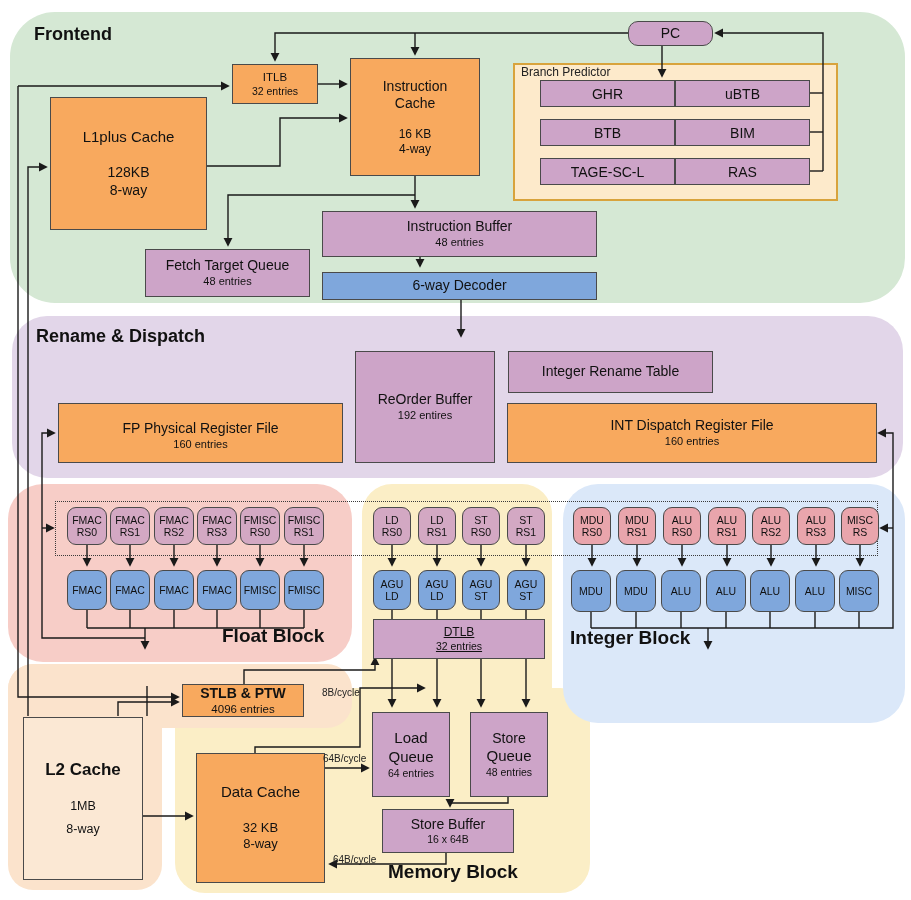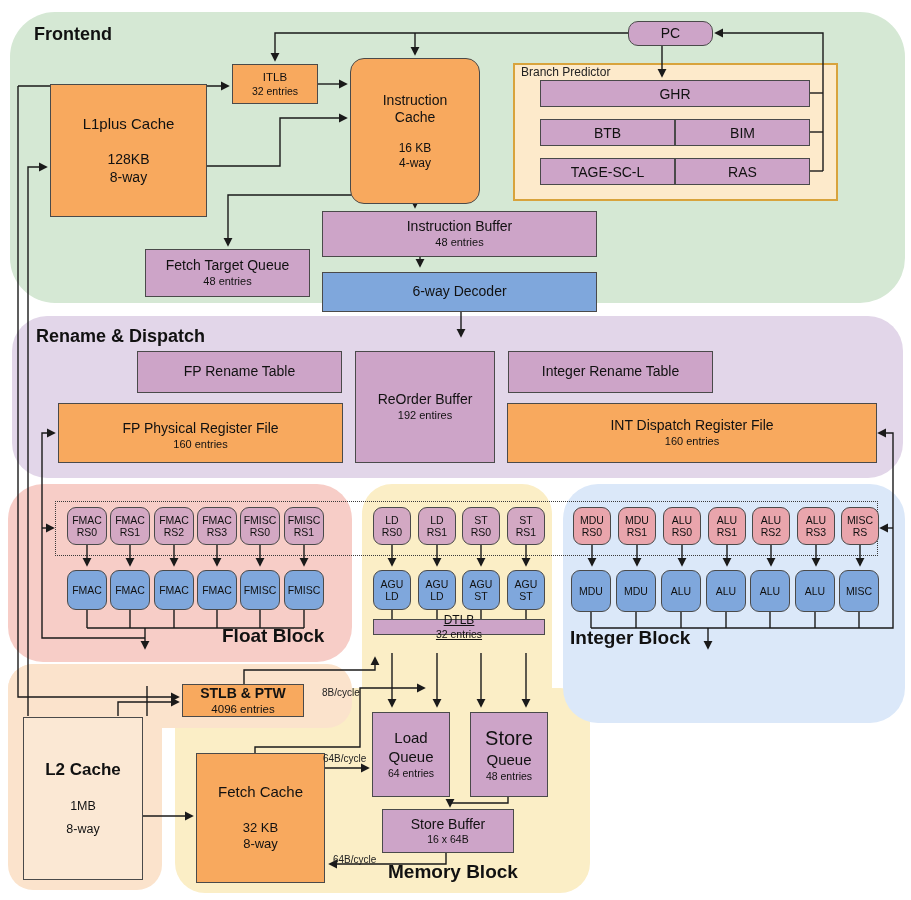--- a/index.html
+++ b/index.html
@@ -145,57 +145,55 @@
   <div class="smalllabel" style="left:323px;top:753px;">64B/cycle</div>
   <div class="smalllabel" style="left:333px;top:854px;">64B/cycle</div>
 
   <div class="box purplebox" style="left:628px;top:21px;width:85px;height:25px;font-size:14px;border-radius:10px;">
     <span>PC</span>
   </div>
   <div class="box orange" style="left:232px;top:64px;width:86px;height:40px;">
     <span class="tinysub" style="font-size:11.5px;">ITLB</span>
     <span class="tinysub">32 entries</span>
   </div>
-  <div class="box orange" style="left:350px;top:58px;width:130px;height:146px;border-radius:14px;">
+  <div class="box orange" style="left:350px;top:58px;width:130px;height:118px;">
     <span style="font-size:14px;width:90px;">Instruction Cache</span>
     <span class="sub gap14" style="font-size:12px;">16 KB</span>
     <span class="sub" style="font-size:12px;">4-way</span>
   </div>
-  <div class="box orange" style="left:50px;top:84px;width:157px;height:133px;">
+  <div class="box orange" style="left:50px;top:97px;width:157px;height:133px;">
     <span style="font-size:15px;">L1plus Cache</span>
     <span class="gap18" style="font-size:14px;">128KB</span>
     <span style="font-size:14px;">8-way</span>
   </div>
   <div class="box purplebox" style="left:145px;top:249px;width:165px;height:48px;">
     <span style="font-size:14px;">Fetch Target Queue</span>
     <span class="sub">48 entries</span>
   </div>
   <div class="box purplebox" style="left:322px;top:211px;width:275px;height:46px;">
     <span style="font-size:14px;">Instruction Buffer</span>
     <span class="sub">48 entries</span>
   </div>
-  <div class="box bluebox" style="left:322px;top:272px;width:275px;height:40px;">
+  <div class="box bluebox" style="left:322px;top:272px;width:275px;height:28px;">
     <span style="font-size:14px;">6-way Decoder</span>
   </div>
 
   <div class="bprow" style="left:540px;top:80px;width:270px;height:27px;">
     <div class="bpcell">GHR</div>
+    <div class="bpcell">uBTB</div>
   </div>
   <div class="bprow" style="left:540px;top:158px;width:270px;height:27px;">
     <div class="bpcell">TAGE-SC-L</div>
     <div class="bpcell">RAS</div>
   </div>
   <div class="bprow" style="left:540px;top:119px;width:270px;height:27px;">
     <div class="bpcell">BTB</div>
     <div class="bpcell">BIM</div>
   </div>
 
-  <div class="box purplebox" style="left:137px;top:351px;width:205px;height:42px;">
-    <span style="font-size:14px;">FP Rename Table</span>
-  </div>
   <div class="box purplebox" style="left:355px;top:351px;width:140px;height:112px;">
     <span style="font-size:14px;">ReOrder Buffer</span>
     <span class="sub">192 entires</span>
   </div>
   <div class="box purplebox" style="left:508px;top:351px;width:205px;height:42px;">
     <span style="font-size:14px;">Integer Rename Table</span>
   </div>
   <div class="box orange" style="left:58px;top:403px;width:285px;height:60px;">
     <span style="font-size:14px;margin-top:6px;">FP Physical Register File</span>
     <span class="sub">160 entries</span>
@@ -275,21 +273,21 @@
     </div>
   <div class="box bluebox rs" style="left:462px;top:570px;width:38px;height:40px;">
       <span>AGU</span>
       <span>ST</span>
     </div>
   <div class="box bluebox rs" style="left:507px;top:570px;width:38px;height:40px;">
       <span>AGU</span>
       <span>ST</span>
     </div>
 
-  <div class="box purplebox" style="left:373px;top:619px;width:172px;height:16px;text-decoration:underline;">
+  <div class="box purplebox" style="left:373px;top:619px;width:172px;height:40px;text-decoration:underline;">
     <span style="font-size:12px;">DTLB</span>
     <span class="tinysub">32 entries</span>
   </div>
 
   <div class="box pinkbox rs" style="left:573px;top:507px;width:38px;height:38px;">
       <span>MDU</span>
       <span>RS0</span>
     </div>
   <div class="box pinkbox rs" style="left:618px;top:507px;width:38px;height:38px;">
       <span>MDU</span>
@@ -341,31 +339,31 @@
   <div class="box orange" style="left:182px;top:684px;width:122px;height:33px;">
     <span style="font-weight:bold;font-size:14px;">STLB &amp; PTW</span>
     <span class="tinysub" style="font-size:11.5px;">4096 entries</span>
   </div>
   <div class="box l2fill" style="left:23px;top:717px;width:120px;height:163px;">
     <span style="font-weight:bold;font-size:17px;">L2 Cache</span>
     <span class="gap18" style="font-size:12.5px;">1MB</span>
     <span class="gap8" style="font-size:12.5px;">8-way</span>
   </div>
   <div class="box orange" style="left:196px;top:753px;width:129px;height:130px;">
-    <span style="font-size:15px;">Fetch Cache</span>
+    <span style="font-size:15px;">Data Cache</span>
     <span class="gap18" style="font-size:13px;">32 KB</span>
     <span style="font-size:13px;">8-way</span>
   </div>
   <div class="box purplebox" style="left:372px;top:712px;width:78px;height:85px;">
     <span style="font-size:15px;">Load</span>
     <span style="font-size:15px;">Queue</span>
     <span class="tinysub">64 entries</span>
   </div>
   <div class="box purplebox" style="left:470px;top:712px;width:78px;height:85px;">
-    <span style="font-size:20px;">Store</span>
+    <span style="font-size:14px;">Store</span>
     <span style="font-size:15px;">Queue</span>
     <span class="tinysub">48 entries</span>
   </div>
   <div class="box purplebox" style="left:382px;top:809px;width:132px;height:44px;">
     <span style="font-size:14px;">Store Buffer</span>
     <span class="tinysub">16 x 64B</span>
   </div>
 
 </div>
 

